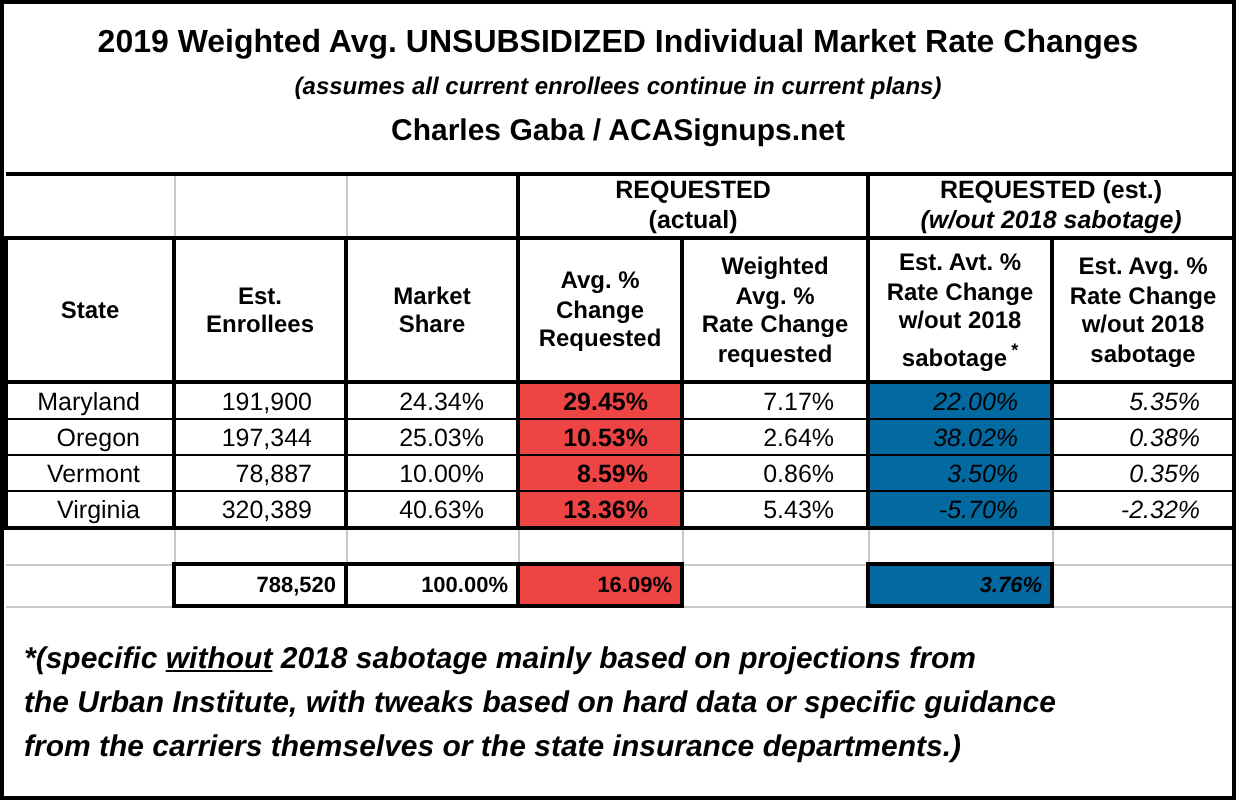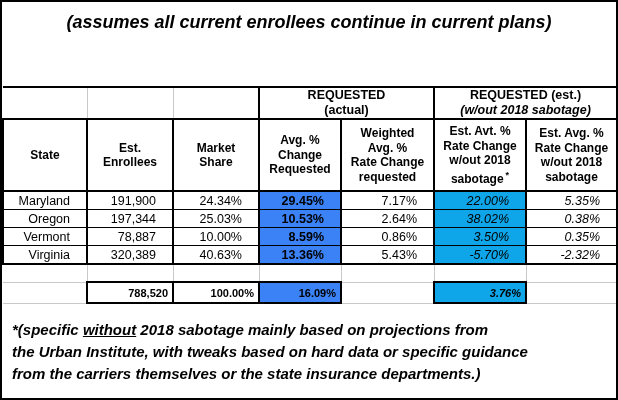--- a/index.html
+++ b/index.html
@@ -9,21 +9,21 @@
     box-sizing: border-box;
     border: 2px solid #000;
     background: #fff;
     color: #000;
     font-family: "Liberation Sans", sans-serif;
     overflow: hidden;
   }
   
   .title-block { height: 84px; text-align: center; padding-top: 9px; box-sizing: border-box; }
   .title-line1 { font-size: 16px; font-weight: bold; line-height: 21px; }
-  .title-line2 { font-size: 18px; font-weight: bold; font-style: italic; line-height: 22px; }
+  .title-line2 { font-size: 12px; font-weight: bold; font-style: italic; line-height: 22px; }
   .title-line3 { font-size: 15px; font-weight: bold; line-height: 23px; }
 
   
   table { border-collapse: collapse; table-layout: fixed; width: 614px; }
   td, th { padding: 0; margin: 0; overflow: hidden; }
   .ws { white-space: pre-line; }
 
   .group-row td { height: 30px; }
   .group-blank { border-top: 2px solid #000; border-right: 1px solid #c9c9c9; }
   .group-cell {
@@ -39,22 +39,22 @@
   }
   .colhead sup { font-size: 9px; vertical-align: super; margin-left: 2px; }
 
   .data td {
     border: 1px solid #000; border-left-width: 2px; border-right-width: 2px;
     height: 17px; font-size: 12.5px; text-align: right; padding-right: 16px;
     vertical-align: middle;
   }
   .data-last td { border-bottom-width: 2px; }
 
-  .bright { background: #3b82f6; font-weight: bold; }
-  .light  { background: #0ea5e9; font-style: italic; }
+  .bright { background: #ef4444; font-weight: bold; }
+  .light  { background: #0369a1; font-style: italic; }
   .itnum  { font-style: italic; }
 
   .spacer td { height: 16px; border-right: 1px solid #c9c9c9; border-bottom: 1px solid #c9c9c9; }
 
   .total td { height: 19px; font-size: 11px; text-align: right; padding-right: 4px; vertical-align: middle; }
   .total .tcell { border: 2px solid #000; font-weight: bold; }
   .total .tempty { border-right: 1px solid #c9c9c9; border-bottom: 1px solid #c9c9c9; }
   .total .light { font-weight: bold; font-style: italic; }
 
   
@@ -63,21 +63,23 @@
     font-size: 15px; font-weight: bold; font-style: italic; line-height: 22px;
   }
   .footnote .ul { text-decoration: underline; }
 </style>
 </head>
 <body>
 
 <div class="frame">
 
   <div class="title-block">
+    <div class="title-line1">2019 Weighted Avg. UNSUBSIDIZED Individual Market Rate Changes</div>
     <div class="title-line2">(assumes all current enrollees continue in current plans)</div>
+    <div class="title-line3">Charles Gaba / ACASignups.net</div>
   </div>
 
   <table>
     <colgroup>
       <col style="width:84px">
         <col style="width:86px">
         <col style="width:86px">
       <col style="width:82px">
         <col style="width:93px">
         <col style="width:92px">

